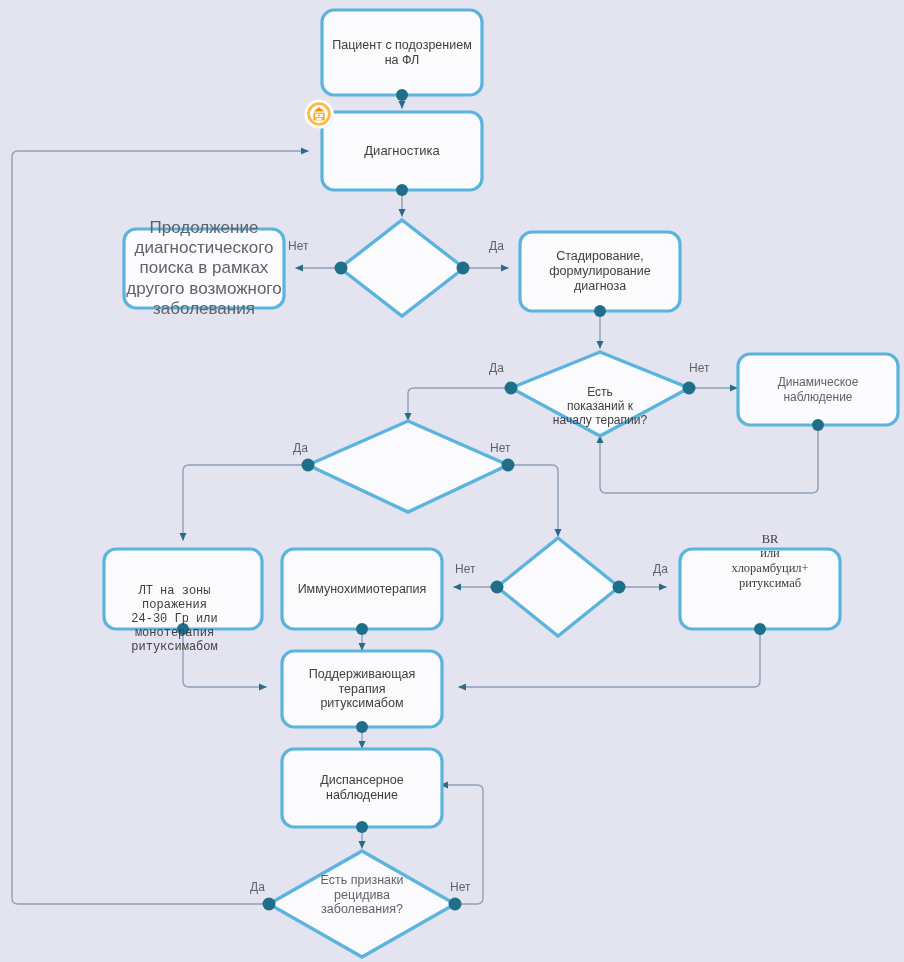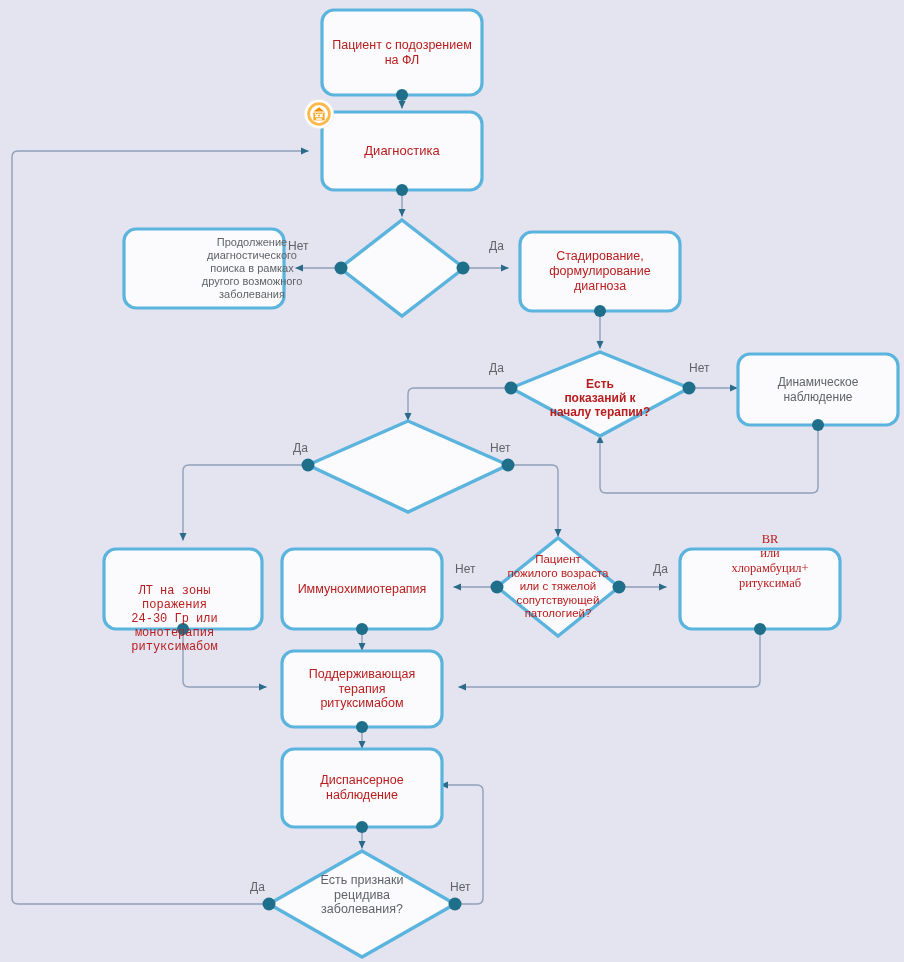--- a/index.html
+++ b/index.html
@@ -12,21 +12,21 @@
   #stage{position:relative;width:904px;height:962px;}
   svg.flow{position:absolute;left:0;top:0;width:904px;height:962px;}
   .node-label{
     position:absolute;
     display:flex;align-items:center;justify-content:center;
     text-align:center;
     pointer-events:none;
     line-height:1.18;
     white-space:pre-line;
   }
-  .lbl-blue{color:#b91c1c;}
+  .lbl-blue{color:#404040;}
   .lbl-gray{color:#5f6368;}
   .edge-label{
     position:absolute;
     color:#5f6368;
     font-size:12px;
     text-align:center;
     white-space:nowrap;
   }
   .badge{
     position:absolute;
@@ -144,50 +144,45 @@
       <circle cx="455" cy="904" r="6.5"></circle>
     </g>
   </svg>
 
   <div class="node-label lbl-blue" style="left:322px;top:10px;width:160px;height:85px;font-size:12.5px;">Пациент с подозрением
 на ФЛ</div>
 
   <div class="node-label lbl-blue" style="left:322px;top:112px;width:160px;height:78px;font-size:13px;">Диагностика</div>
 
 
-  <div class="node-label lbl-gray" style="left:124px;top:229px;width:160px;height:79px;font-size:11px;padding-left:48px;">Продолжение
+  <div class="node-label lbl-gray" style="left:124px;top:229px;width:160px;height:79px;font-size:17px;">Продолжение
 диагностического
 поиска в рамках
 другого возможного
 заболевания</div>
 
   <div class="node-label lbl-blue" style="left:520px;top:232px;width:160px;height:79px;font-size:12.5px;">Стадирование,
 формулирование
 диагноза</div>
 
-  <div class="node-label lbl-blue" style="left:519px;top:356px;width:162px;height:84px;font-size:12px;font-weight:bold;">Есть
+  <div class="node-label lbl-blue" style="left:519px;top:364px;width:162px;height:84px;font-size:12px;">Есть
 показаний к
 началу терапии?</div>
 
   <div class="node-label lbl-gray" style="left:738px;top:354px;width:160px;height:71px;font-size:12px;">Динамическое
 наблюдение</div>
 
 
   <div class="node-label lbl-blue" style="left:104px;top:579px;width:141px;height:80px;font-size:12px;font-family:Liberation Mono, monospace;">ЛТ на зоны поражения
 24-30 Гр или
 монотерапия
 ритуксимабом</div>
 
   <div class="node-label lbl-blue" style="left:282px;top:549px;width:160px;height:80px;font-size:12.5px;">Иммунохимиотерапия</div>
 
-  <div class="node-label lbl-blue" style="left:478px;top:538px;width:160px;height:98px;font-size:11.5px;">Пациент
-пожилого возраста
-или с тяжелой
-сопутствующей
-патологией?</div>
 
   <div class="node-label lbl-blue" style="left:680px;top:521px;width:180px;height:80px;font-size:12.5px;font-family:Liberation Serif, serif;">BR
 или
 хлорамбуцил+
 ритуксимаб</div>
 
   <div class="node-label lbl-blue" style="left:282px;top:651px;width:160px;height:76px;font-size:12.5px;">Поддерживающая
 терапия
 ритуксимабом</div>
 

